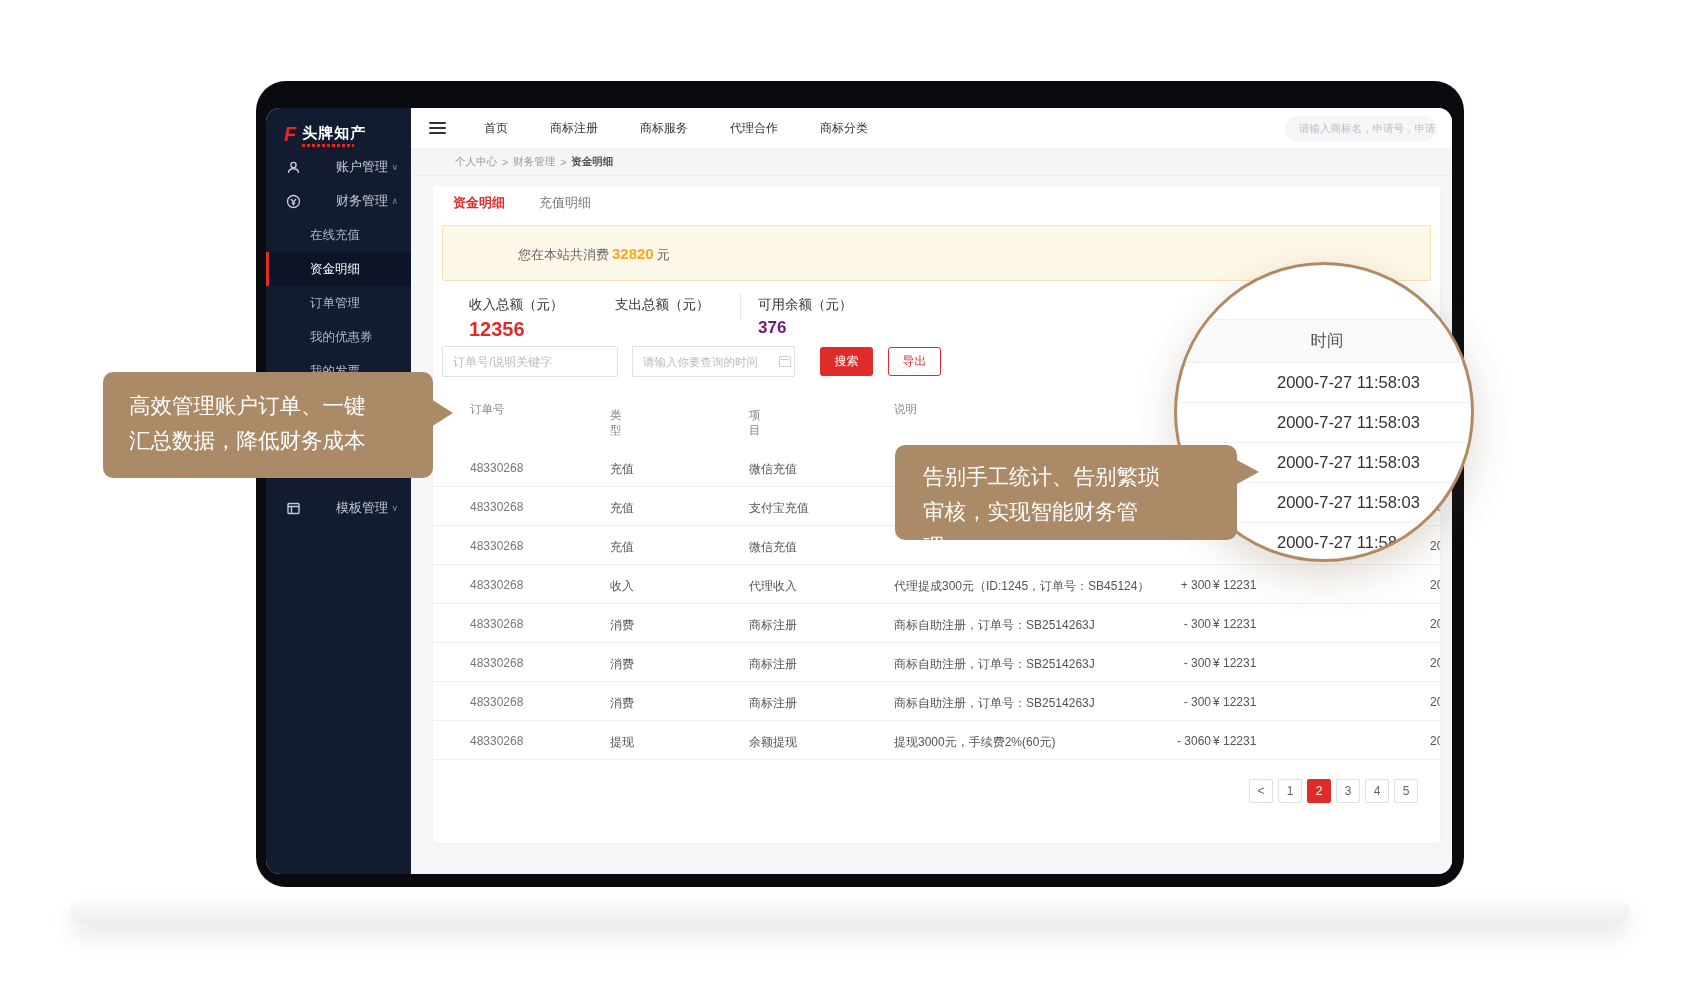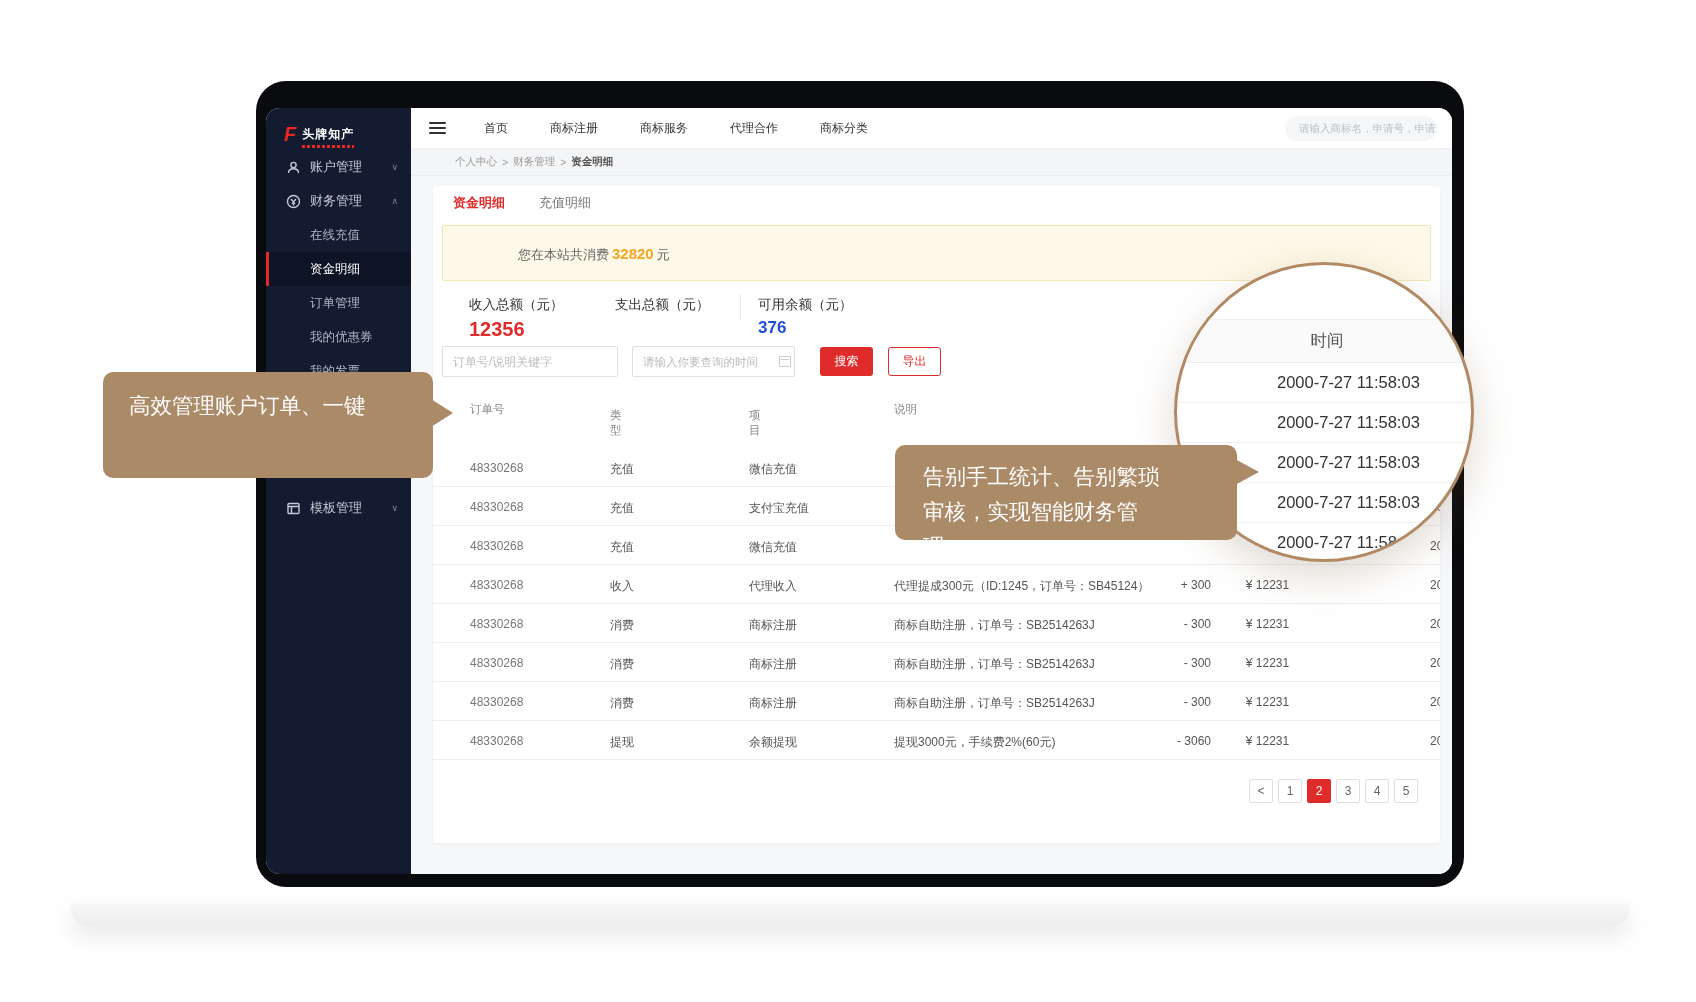--- a/index.html
+++ b/index.html
@@ -12,25 +12,25 @@
   .screen-inner { position:absolute; left:10px; top:27px; width:1186px; height:766px;
     background:#fff; border-radius:14px; overflow:hidden; }
   .laptop-base { position:absolute; left:70px; top:903px; width:1560px; height:23px;
     background:linear-gradient(#f8f8f9,#ededef); border-radius:6px 6px 18px 18px;
     box-shadow:0 10px 25px rgba(0,0,0,.10); }
 
   
   .sidebar { position:absolute; left:0; top:0; width:145px; height:766px; background:#121b2f; }
   .logo { position:absolute; left:18px; top:16px; display:flex; align-items:flex-start; gap:6px; }
   .logo-mark { color:#e8281e; font-size:20px; font-weight:bold; font-style:italic; line-height:20px; }
-  .logo-name { color:#fff; font-size:12px; font-weight:bold; letter-spacing:1px; line-height:18px; }
+  .logo-name { color:#fff; font-size:15px; font-weight:bold; letter-spacing:1px; line-height:18px; }
   .logo-tagline { width:52px; height:3px; margin-top:2px;
     background:repeating-linear-gradient(90deg,#e8281e 0 3px,transparent 3px 5px); }
   .side-item { position:absolute; left:0; width:145px; height:34px; display:flex; align-items:center;
-    padding-left:20px; color:#c3c9d6; font-size:13px; cursor:pointer; }
+    padding-left:20px; color:#c3c9d6; font-size:13px; cursor:pointer;gap:26px; }
   .side-item .sicon { width:15px; height:15px; margin-right:9px; display:inline-flex; }
   .side-item .chev { position:absolute; right:13px; font-size:9px; color:#7f8799; }
   .side-sub { position:absolute; left:0; width:145px; height:34px; display:flex; align-items:center;
     padding-left:44px; color:#aeb6c6; font-size:12.5px; cursor:pointer; }
   .side-sub.active { background:#0c1425; color:#fff; box-shadow:inset 3px 0 0 #e02b2b; }
 
   
   .topnav { position:absolute; left:145px; top:0; width:1041px; height:41px; background:#fff;
     border-bottom:1px solid #eef0f2; display:flex; align-items:center; }
   .burger { margin-left:18px; width:17px; display:flex; flex-direction:column; gap:3px; cursor:pointer; }
@@ -52,21 +52,21 @@
   .card { position:absolute; left:22px; top:37px; width:1007px; height:657px; background:#fff;
     border-radius:4px; box-shadow:0 1px 4px rgba(0,0,0,.04); overflow:hidden; }
   .card-tabs { position:absolute; left:20px; top:8px; display:flex; gap:34px; }
   .ctab { font-size:13px; color:#777; cursor:pointer; }
   .ctab.active { color:#e02b2b; font-weight:bold; }
   .banner { position:absolute; left:9px; top:39px; width:989px; height:56px; background:#fef8e8;
     border:1px solid #f6e3b3; border-radius:2px; }
   .banner-text { position:absolute; left:75px; top:19px; font-size:13px; color:#666; }
   .banner-amount { font-size:15px; font-weight:bold; color:#f5a623; padding:0 3px; }
   .sum-label { position:absolute; font-size:13.5px; color:#333; }
-  .sum-value { position:absolute; font-weight:bold; color:#1d4ed8; }
+  .sum-value { position:absolute; font-weight:bold; color:#701a75; }
   .sum-divider { position:absolute; left:307px; top:108px; width:1px; height:26px; background:#e8e8e8; }
   .f-input { position:absolute; height:31px; border:1px solid #dcdfe3; border-radius:2px; background:#fff;
     font-size:11.5px; color:#555; padding-left:10px; outline:none; }
   .f-input::placeholder { color:#bbb; }
   .cal-icon { position:absolute; left:346px; top:170px; width:12px; height:11px; border:1px solid #c9ccd1;
     border-radius:1px; }
   .cal-icon::before { content:""; position:absolute; left:1px; right:1px; top:2px; height:1px; background:#c9ccd1; }
   .btn-search { position:absolute; left:387px; top:161px; width:53px; height:29px; background:#e02b2b;
     color:#fff; border:none; border-radius:3px; font-size:12px; cursor:pointer; }
   .btn-export { position:absolute; left:455px; top:161px; width:53px; height:29px; background:#fff;
@@ -75,21 +75,21 @@
   .thead span { position:absolute; top:6px; }
   .thead .chv { font-size:8px; color:#bbb; padding-left:3px; }
   .trows { position:absolute; left:0; top:262px; width:1060px; }
   .trow { position:relative; width:1060px; height:39px; border-bottom:1px solid #efefef; font-size:12px; color:#555; }
   .trow span { position:absolute; top:13px; white-space:nowrap; }
   .c-order { left:37px; color:#777; }
   .c-type { left:177px; }
   .c-project { left:316px; }
   .c-desc { left:461px; }
   .c-amount { left:680px; width:98px; text-align:right; }
-  .c-balance { left:780px; width:109px; text-align:center; }
+  .c-balance { left:780px; width:109px; text-align:left; }
   .c-time { left:997px; }
   .pagination { position:absolute; left:816px; top:593px; display:flex; gap:5px; }
   .pg { width:24px; height:24px; border:1px solid #dcdfe3; border-radius:2px; background:#fff; color:#666;
     font-size:12px; display:flex; align-items:center; justify-content:center; cursor:pointer; }
   .pg.active { background:#e02b2b; border-color:#e02b2b; color:#fff; }
 
   
   .circle { position:absolute; border-radius:50%; background:#fff; border:3px solid #b18a64;
     box-shadow:0 14px 40px rgba(110,80,50,.22); overflow:hidden; z-index:20; }
   .circle-left { left:378px; top:194px; width:276px; height:276px; }
@@ -352,20 +352,21 @@
         <div class="mr-row">2000-7-27  11:58:03</div>
 
         <div class="mr-row">2000-7-27  11:58:03</div>
 
         <div class="mr-row">2000-7-27  11:58:03</div>
       </div>
   </div>
 
   <div class="tooltip tt-left">
     <span class="line">高效管理账户订单、一键</span>
+    <span class="line">汇总数据，降低财务成本</span>
   </div>
   <div class="tt-left-arrow"></div>
 
   <div class="tooltip tt-right">
     <span class="line">告别手工统计、告别繁琐</span>
     <span class="line">审核，实现智能财务管</span>
     <span class="line">理。</span>
   </div>
   <div class="tt-right-arrow"></div>
 

